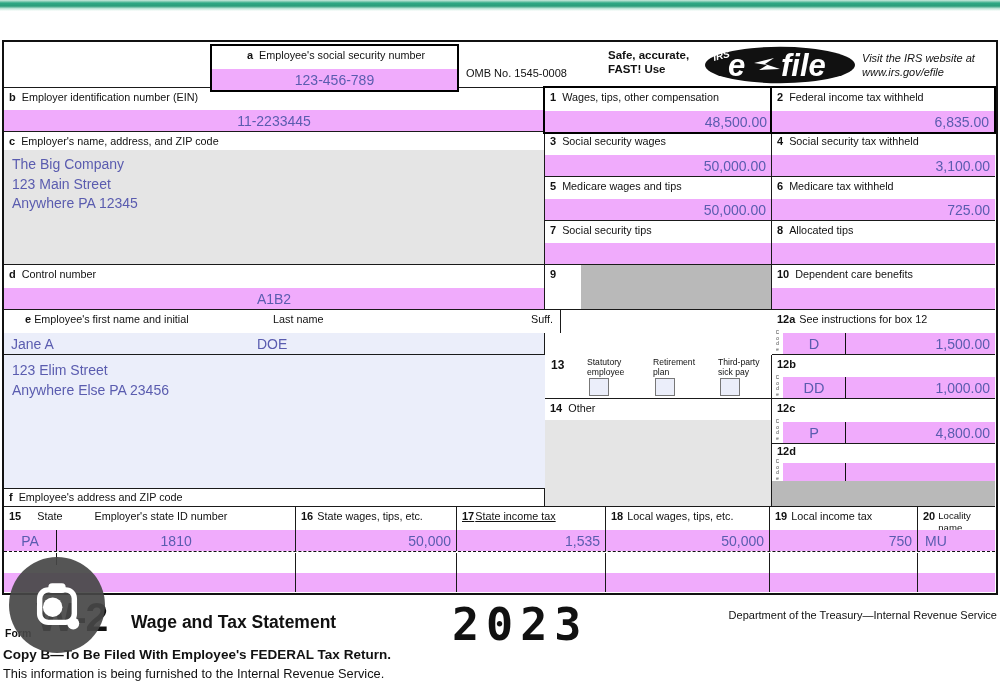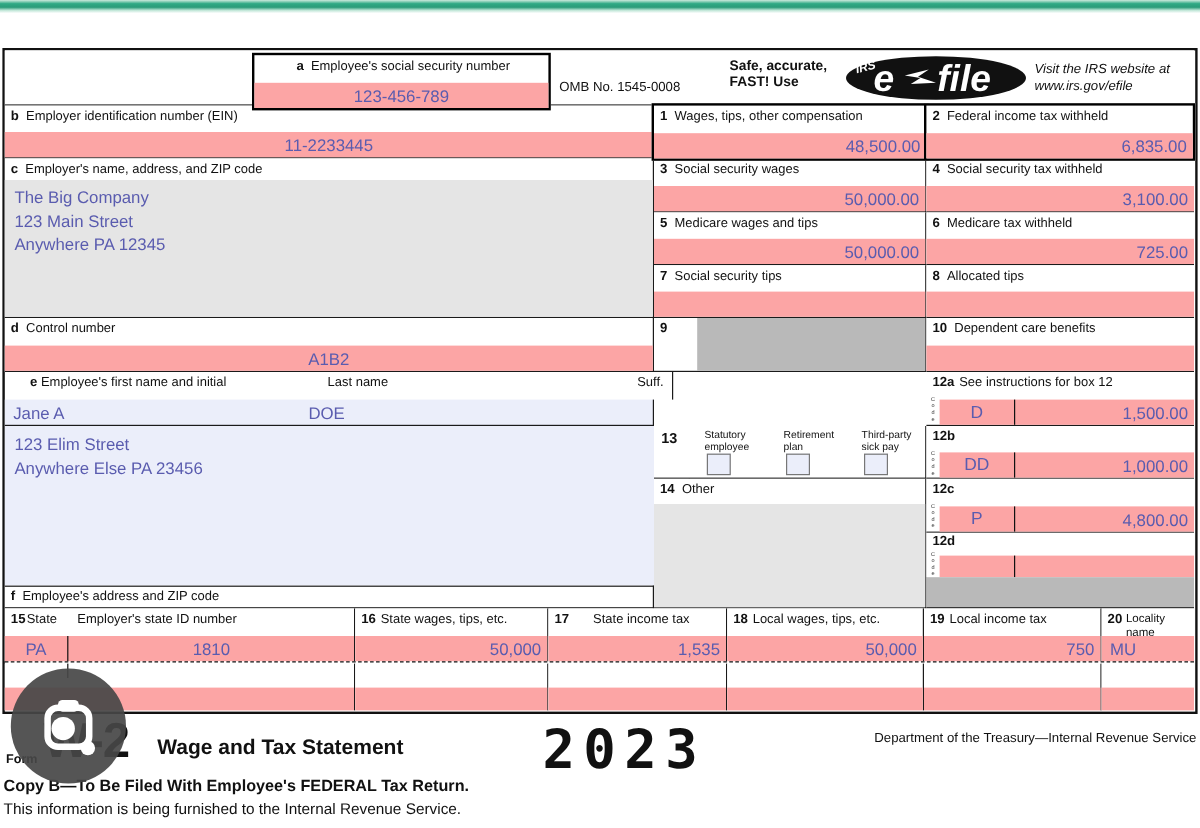--- a/index.html
+++ b/index.html
@@ -7,21 +7,21 @@
   #screen{position:absolute;inset:0;}
   .topbar{position:absolute;left:0;top:0;width:1000px;height:11px;
     background:linear-gradient(180deg,#cdeadd 0%,#2fa984 28%,#2b9c79 55%,#bfe6d7 78%,#ffffff 100%);}
   .form{position:absolute;left:2px;top:40px;width:996px;height:555px;border:2.5px solid #111;box-sizing:border-box;background:#fff;}
   .cell{position:absolute;box-sizing:border-box;background:#fff;}
   .bR{border-right:1.3px solid #1a1a1a;}
   .bB{border-bottom:1.3px solid #1a1a1a;}
   .heavy{border:2.5px solid #000;z-index:3;background:#fff;}
   .lbl{display:flex;gap:6px;padding:3px 2px 0 5px;font-size:10.8px;line-height:12px;color:#111;}
   .bn{font-weight:700;font-size:11px;}
-  .strip{position:absolute;left:0;right:0;bottom:0;height:21px;background:#fca5a5;color:#5a5caf;font-size:14px;display:flex;align-items:center;}
+  .strip{position:absolute;left:0;right:0;bottom:0;height:21px;background:#f0abfc;color:#5a5caf;font-size:14px;display:flex;align-items:center;}
   .strip.r{justify-content:flex-end;padding-right:5px;box-sizing:border-box;}
   .strip.c{justify-content:center;}
   .strip.l{padding-left:7px;box-sizing:border-box;}
   .bluefill{position:absolute;left:0;right:0;bottom:0;background:#e5e5e5;color:#5a5caf;}
   .addr{font-size:14px;line-height:19.5px;padding:5px 8px;}
   .gray{background:#b9b9b9;}
   .codeword{position:absolute;left:3px;top:20px;writing-mode:vertical-lr;text-orientation:upright;font-size:4.6px;letter-spacing:0.5px;color:#333;}
   .cstrip{left:11px;}
   .codespan{flex:0 0 62px;text-align:center;font-size:14.5px;}
   .vline{width:1.3px;align-self:stretch;background:#111;}
@@ -256,40 +256,40 @@
       <div class="codeword" style="top:15px;">Code</div>
       <div class="strip cstrip" style="height:18px;">
         <span class="codespan"></span>
         <div class="vline"></div>
         <span style="flex:1;text-align:right;padding-right:5px;"></span>
       </div>
     </div>
     <div class="cell gray bB" style="left:768px;top:439px;width:223px;height:26px;"></div>
 
     <div class="cell bR" style="left:0;top:465px;width:292px;height:44px;">
-      <div class="lbl" style="gap:1px;text-align:right;">
+      <div class="lbl" style="gap:16px;text-align:right;">
           <span class="bn">15</span>
           <span>State</span>
           <span style="margin-left:16px;">Employer's state ID number</span>
         </div>
       <div class="strip">
         <span style="flex:0 0 52px;text-align:center;">PA</span>
         <div class="vline"></div>
         <span style="flex:1;text-align:center;">1810</span>
       </div>
     </div>
     <div class="cell bR" style="left:292px;top:465px;width:161px;height:44px;">
       <div class="lbl" style="gap:4px;">
           <span class="bn">16</span>
           <span>State wages, tips, etc.</span>
         </div>
       <div class="strip r">50,000</div>
     </div>
     <div class="cell bR" style="left:453px;top:465px;width:149px;height:44px;">
-      <div class="lbl" style="gap:20px;">
+      <div class="lbl" style="gap:1px;text-decoration:underline;">
           <span class="bn">17</span>
           <span>State income tax</span>
         </div>
       <div class="strip r">1,535</div>
     </div>
     <div class="cell bR" style="left:602px;top:465px;width:164px;height:44px;">
       <div class="lbl" style="gap:4px;">
           <span class="bn">18</span>
           <span>Local wages, tips, etc.</span>
         </div>

